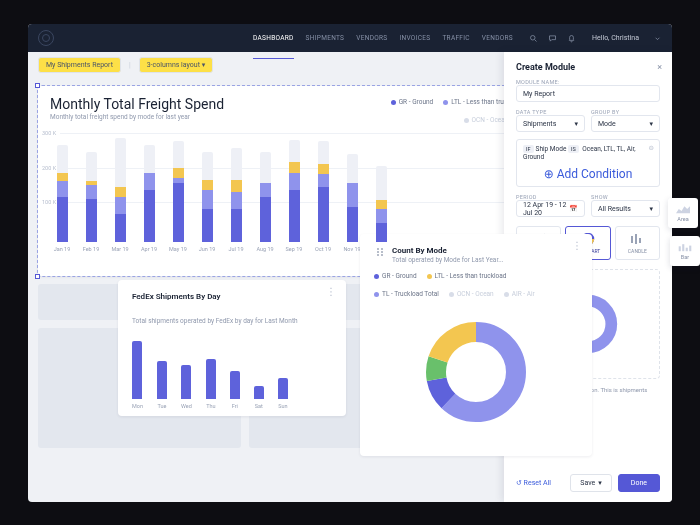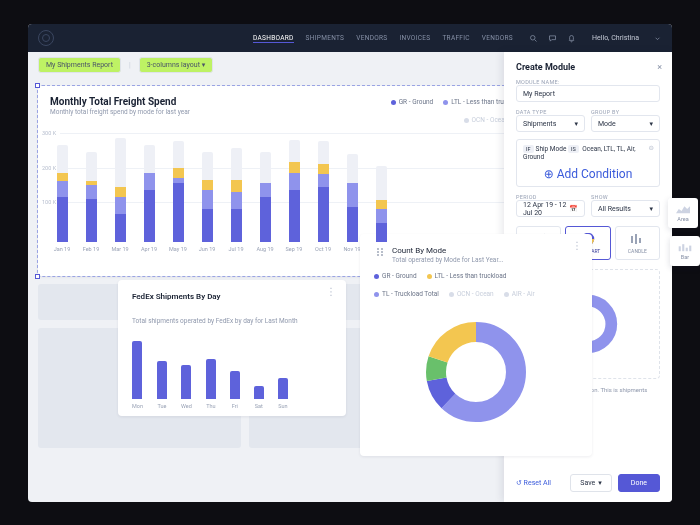--- a/index.html
+++ b/index.html
@@ -2,36 +2,36 @@
 <html><head>
 <meta charset="utf-8">
 <style>
   *{box-sizing:border-box;margin:0;padding:0;font-family:-apple-system,BlinkMacSystemFont,"Segoe UI",Roboto,Helvetica,Arial,sans-serif}
   body{background:#0d0d12;width:700px;height:525px;overflow:hidden;position:relative}
   .app{position:absolute;left:28px;top:24px;width:644px;height:478px;background:#eff1f5;border-radius:4px;overflow:hidden}
   .topbar{height:28px;background:#1a2233;display:flex;align-items:center;padding:0 10px;color:#aab0bd;font-size:7px}
   .logo{width:16px;height:16px;border:1.5px solid #3a4660;border-radius:50%;position:relative;margin-right:auto}
   .logo:after{content:"";position:absolute;inset:3px;border:1px solid #3a4660;border-radius:50%}
   .nav a{color:#8690a6;margin:0 6px;font-size:6.5px;letter-spacing:.3px;text-decoration:none}
-  .nav a.active{color:#fff;border-bottom:1.5px solid #5558d6;padding-bottom:0}
+  .nav a.active{color:#fff;border-bottom:1.5px solid #5558d6;padding-bottom:16px}
   .topicons{display:flex;align-items:center;gap:10px;margin-left:10px}
   .topicons svg{width:9px;height:9px;stroke:#8690a6;fill:none;stroke-width:2}
   .hello{font-size:7px;color:#c3c8d4;margin-left:6px}
   .chev{width:6px;height:6px;margin-left:4px}
   .toolbar{height:26px;display:flex;align-items:center;padding:0 10px;font-size:7px;gap:8px}
-  .pill{background:#bef264;border:1px solid #dfe3ea;border-radius:3px;height:16px;display:inline-flex;align-items:center;padding:0 7px;color:#4b5568}
+  .pill{background:#fde047;border:1px solid #dfe3ea;border-radius:3px;height:16px;display:inline-flex;align-items:center;padding:0 7px;color:#4b5568}
   .sep{color:#c7cedb}
   .canvas{position:relative;padding:8px 10px}
   .row1{display:flex;gap:8px}
   .ghostcol{width:60px;display:flex;flex-direction:column;gap:6px}
   .skel{background:#e3e7ee;border-radius:3px}
   .card{background:#fff;border-radius:4px;box-shadow:0 1px 3px rgba(20,30,60,.08);position:relative}
   .mainchart{flex:1;height:190px;padding:10px 12px;outline:1px dashed #9aa4e4}
   .handle{width:5px;height:5px;background:#fff;border:1px solid #5558d6;position:absolute}
-  .mainchart .t{font-size:10px;font-weight:700;color:#1a2233}
+  .mainchart .t{font-size:14px;font-weight:400;color:#1a2233}
   .mainchart .s{font-size:6.5px;color:#9099ad;margin-top:1px}
   .legend{display:flex;gap:10px;font-size:6.5px;color:#6c7589;flex-wrap:wrap;margin-top:2px}
   .legend span{display:inline-flex;align-items:center;gap:3px}
   .dot{width:5px;height:5px;border-radius:50%;display:inline-block}
   .legend .dis{color:#c7cedb}
   .bars{display:flex;align-items:flex-end;gap:9px;height:118px;margin:10px 2px 0;position:relative}
   .ygrid{position:absolute;left:-6px;right:0;top:0;bottom:14px;pointer-events:none}
   .ygrid div{position:absolute;left:14px;right:0;border-top:1px solid #eef1f6;font-size:5.5px;color:#b6bece}
   .ygrid div span{position:absolute;left:-18px;top:-4px}
   .barg{display:flex;flex-direction:column;align-items:center;width:20px}
@@ -65,21 +65,21 @@
   .ct.sel{border-color:#5558d6;color:#3b3f9c}
   .ct svg{width:14px;height:12px}
   .donut{border:1px dashed #dfe3ea;border-radius:4px;height:110px;display:flex;align-items:center;justify-content:center;margin-top:2px}
   .donut svg{width:70px;height:70px}
   .desc{font-size:6px;color:#9099ad;line-height:1.4}
   .footer{display:flex;gap:6px;margin-top:auto;align-items:center}
   .link{color:#3b5bdb;font-size:7px}
   .btn{border:1px solid #dfe3ea;background:#fff;border-radius:3px;height:18px;padding:0 9px;font-size:7px;display:inline-flex;align-items:center;gap:3px;color:#2b3446}
   .btn.pri{background:#5558d6;border-color:#5558d6;color:#fff;padding:0 12px}
   .countcard{position:absolute;left:360px;top:234px;width:232px;height:222px;padding:12px 14px}
-  .countcard .t{font-size:8px;font-weight:400;color:#1a2233}
+  .countcard .t{font-size:8px;font-weight:700;color:#1a2233}
   .countcard .s{font-size:6.5px;color:#9099ad;margin-top:1px}
   .donut2{margin:14px auto 0;display:block}
   .areaChip,.barChip{position:absolute;background:#fff;border-radius:3px;box-shadow:0 2px 6px rgba(20,30,60,.15);font-size:5.5px;color:#8690a6;display:flex;flex-direction:column;align-items:center;justify-content:center;gap:2px;padding:4px 6px}
   .areaChip{right:2px;top:198px;width:30px;height:30px}
   .barChip{right:-0px;top:236px;width:30px;height:30px}
   .more{position:absolute;right:10px;top:10px;color:#b6bece;font-size:10px;line-height:4px}
 </style>
 </head>
 <body>
 

